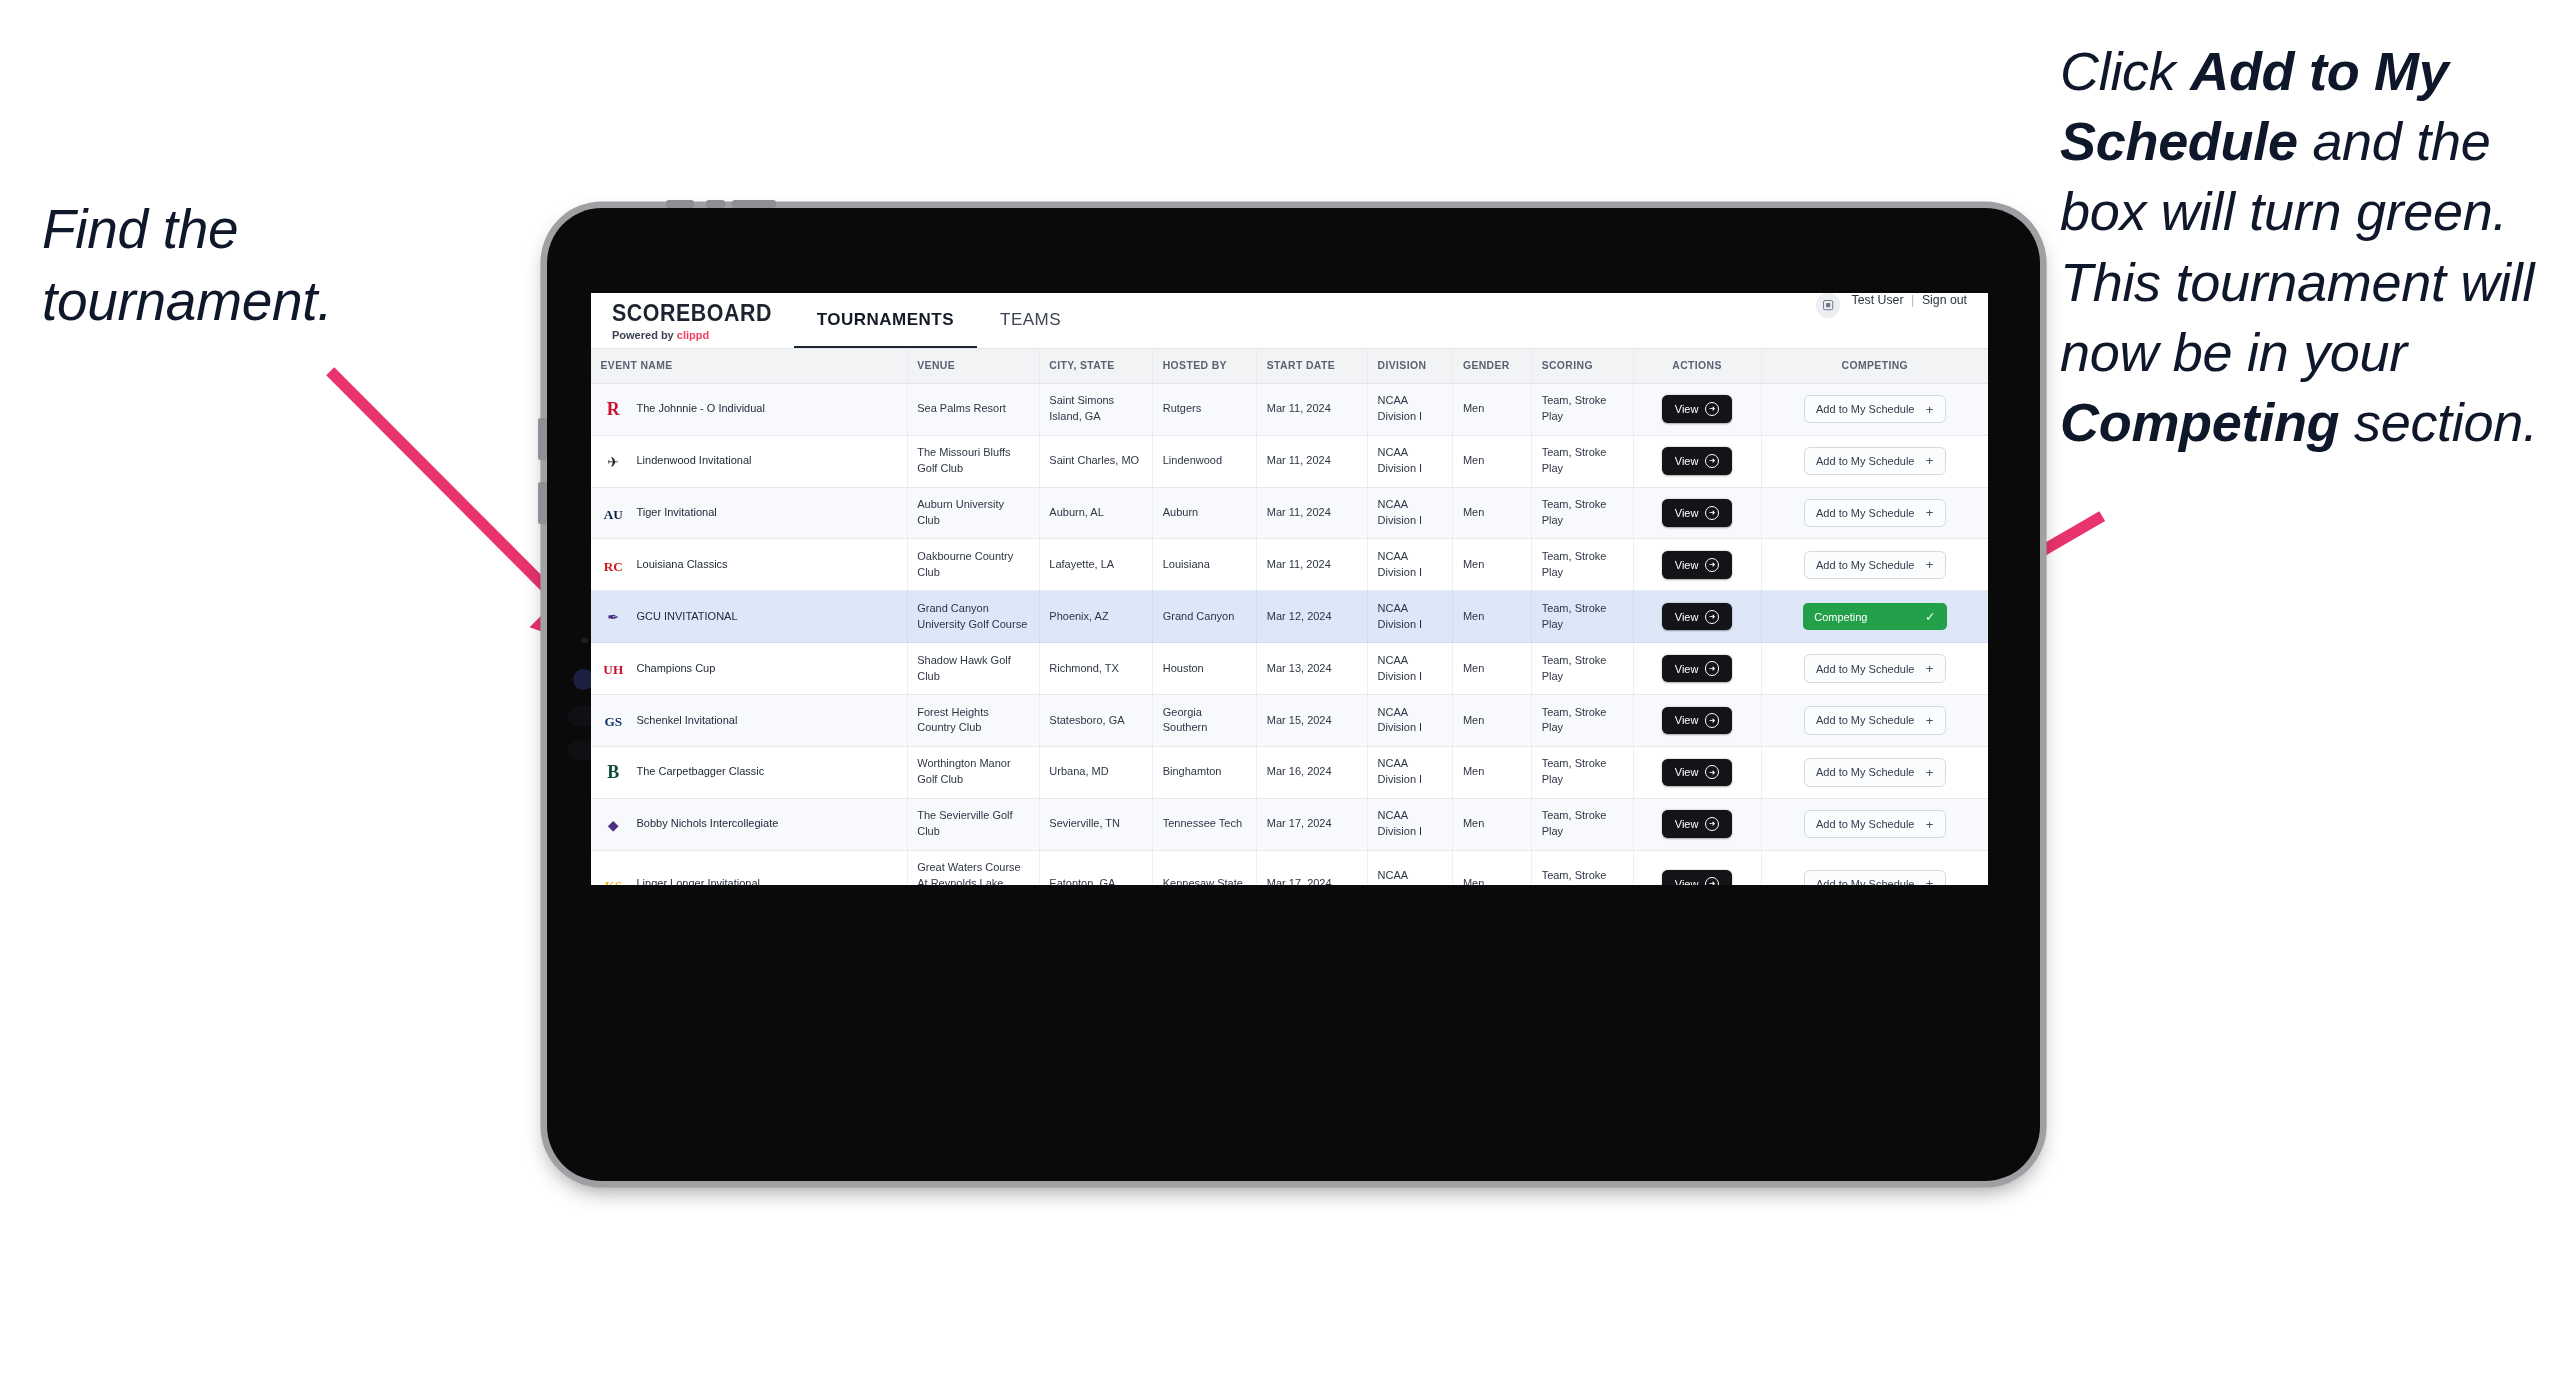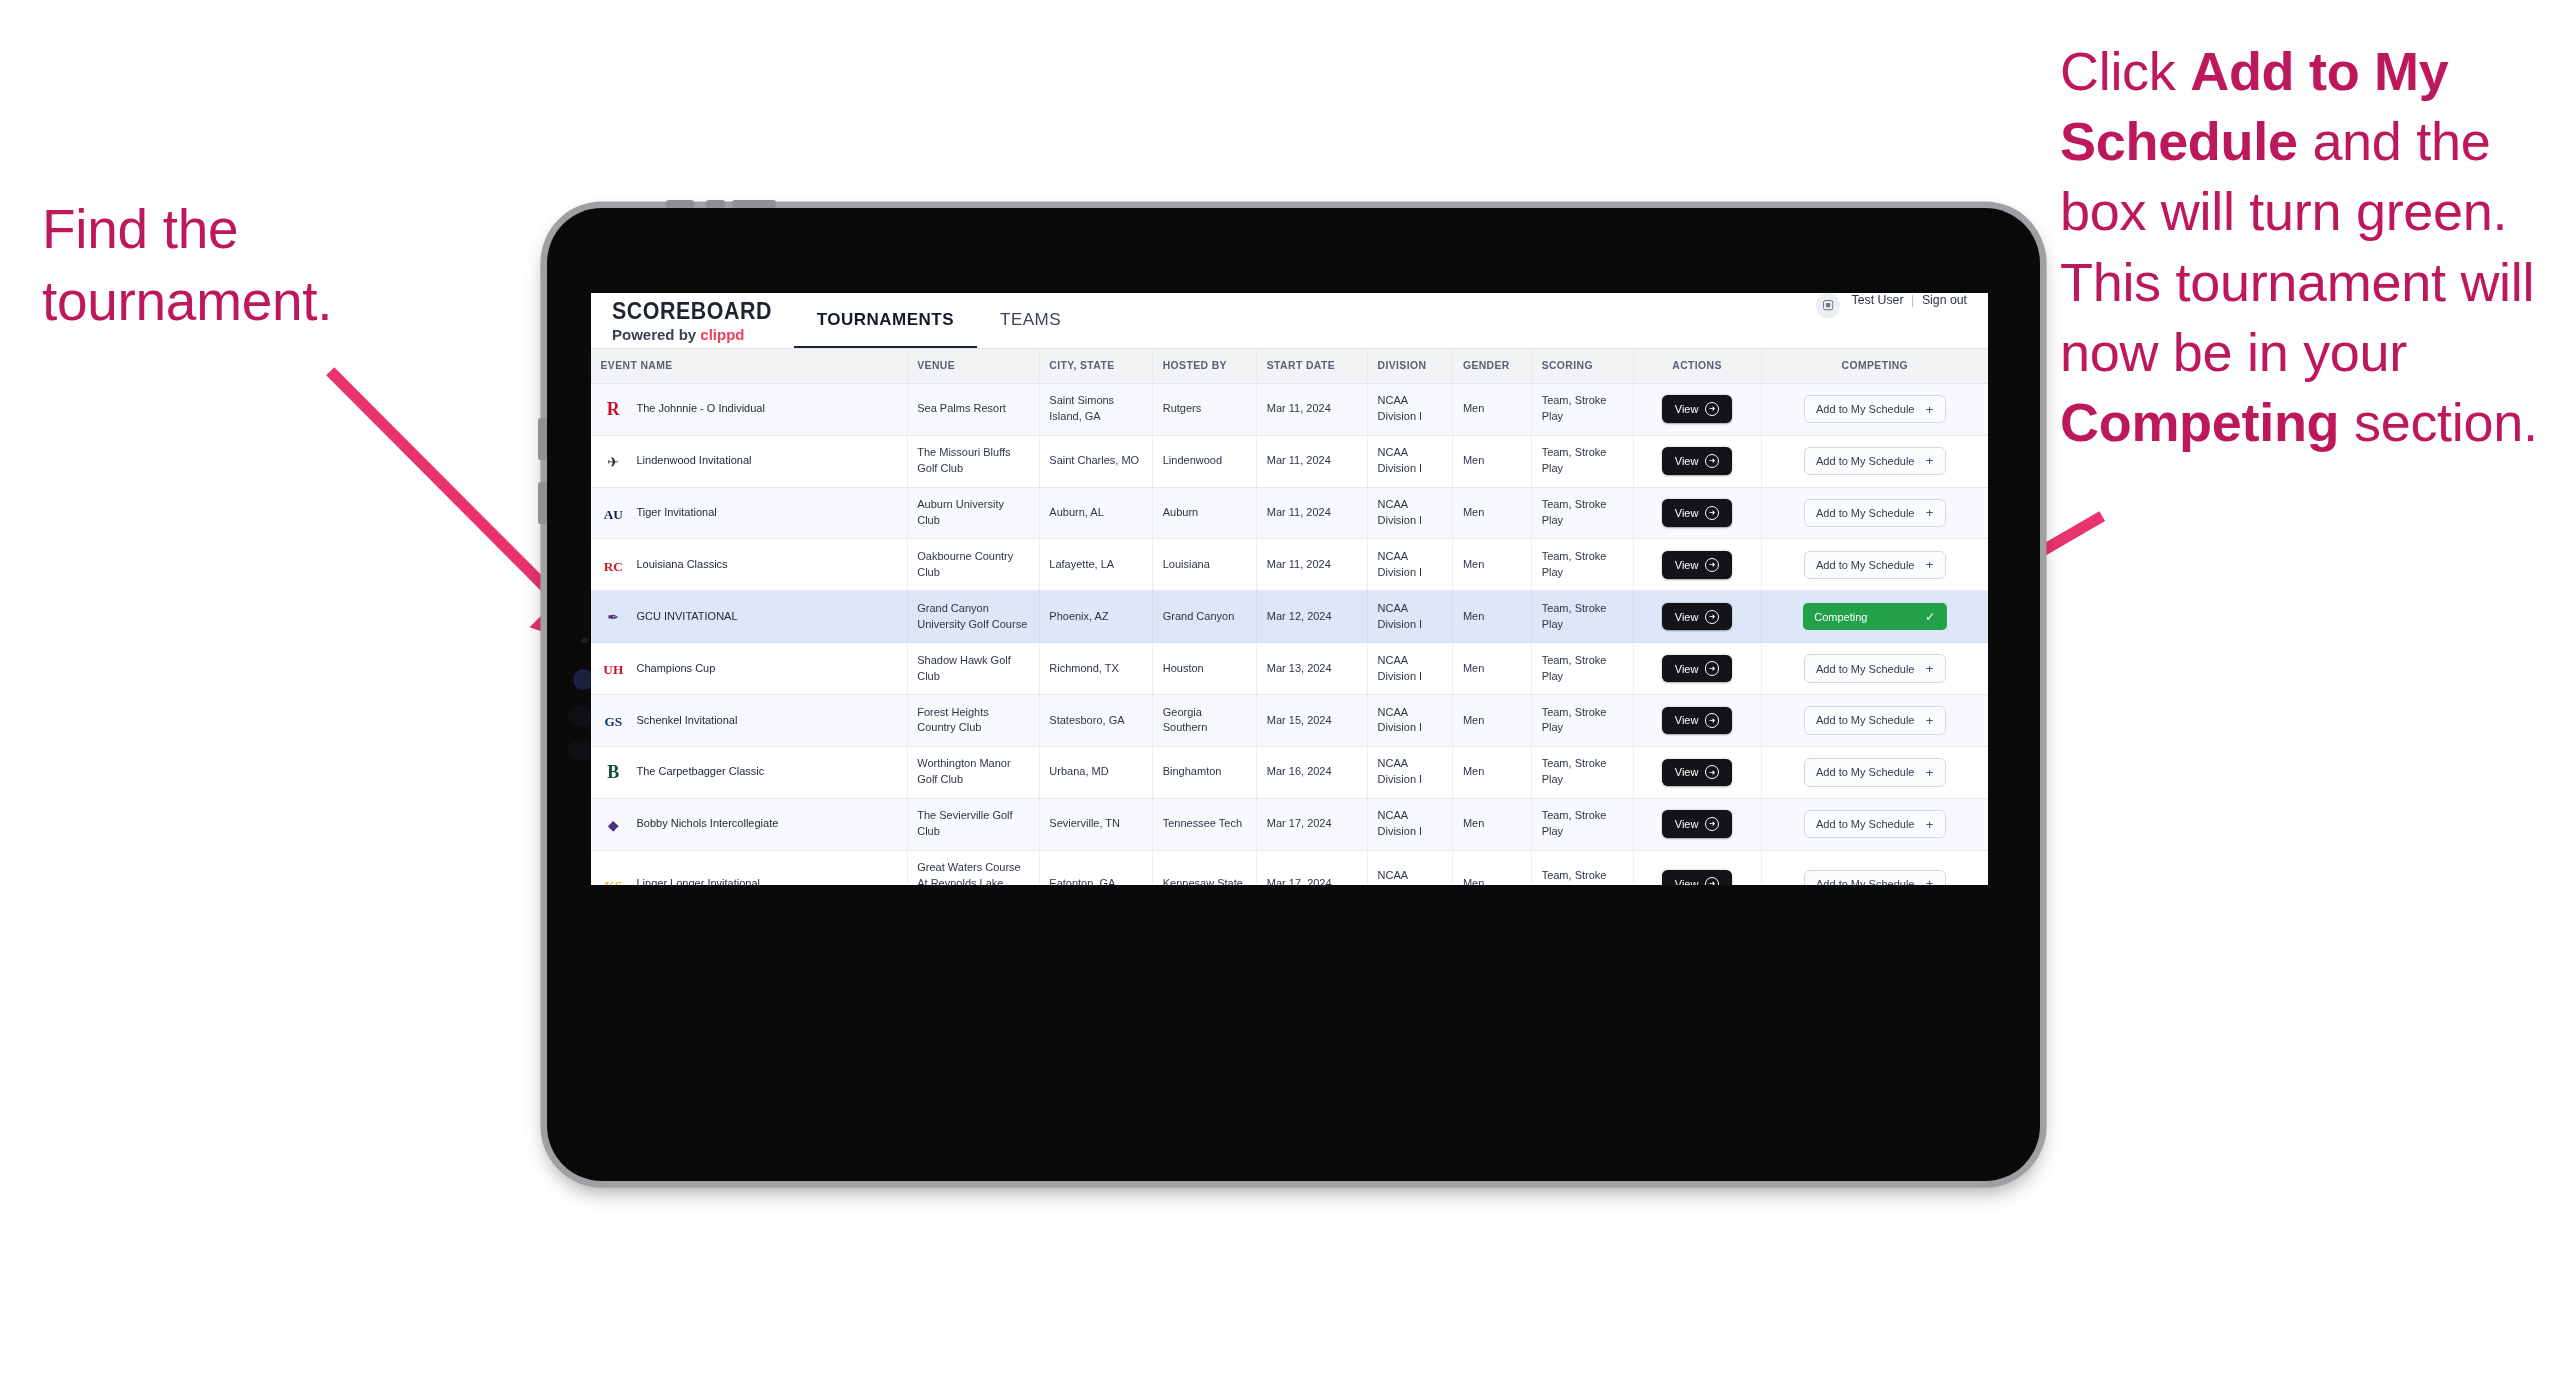--- a/index.html
+++ b/index.html
@@ -7,24 +7,25 @@
     width:2576px;height:1386px;
     background:#ffffff;
     font-family:"Liberation Sans", sans-serif;
     position:relative;
     overflow:hidden;
   }
 
   
   .annot{
     position:absolute;
-    color:#be185d;
+    color:#0f172a;
     font-family:"Liberation Sans", sans-serif;
     line-height:1.30;
     letter-spacing:-0.3px;
+    font-style:italic;
   }
   #annot-left{
     left:42px; top:194px; width:407px;
     font-size:55px; font-weight:400;
   }
   #annot-right{
     left:2060px; top:36px; width:516px;
     font-size:54px; font-weight:400;
   }
   #annot-right b{font-weight:700;}
@@ -76,21 +77,21 @@
     display:flex;flex-direction:column;justify-content:center;
     min-width:168px;
   }
   #brand-title{
     font-size:23px;font-weight:800;color:#1d2330;
     letter-spacing:0.6px;line-height:1;
     font-family:"Liberation Sans", sans-serif;
     transform:scaleX(0.93);transform-origin:left center;
   }
   #brand-sub{
-    font-size:15px;color:#3b4252;margin-top:3.8px;
+    font-size:11px;color:#3b4252;margin-top:3.8px;
     font-weight:600;white-space:nowrap;
   }
   #brand-sub .clippd{color:#ef4060;font-weight:800;}
 
   .topnav{display:flex;align-items:stretch;margin-left:9.5px;}
   .topnav a{
     display:flex;align-items:center;
     padding:12px 23px;
     font-size:17px;letter-spacing:0.5px;
     color:#3d4454;text-decoration:none;font-weight:500;

